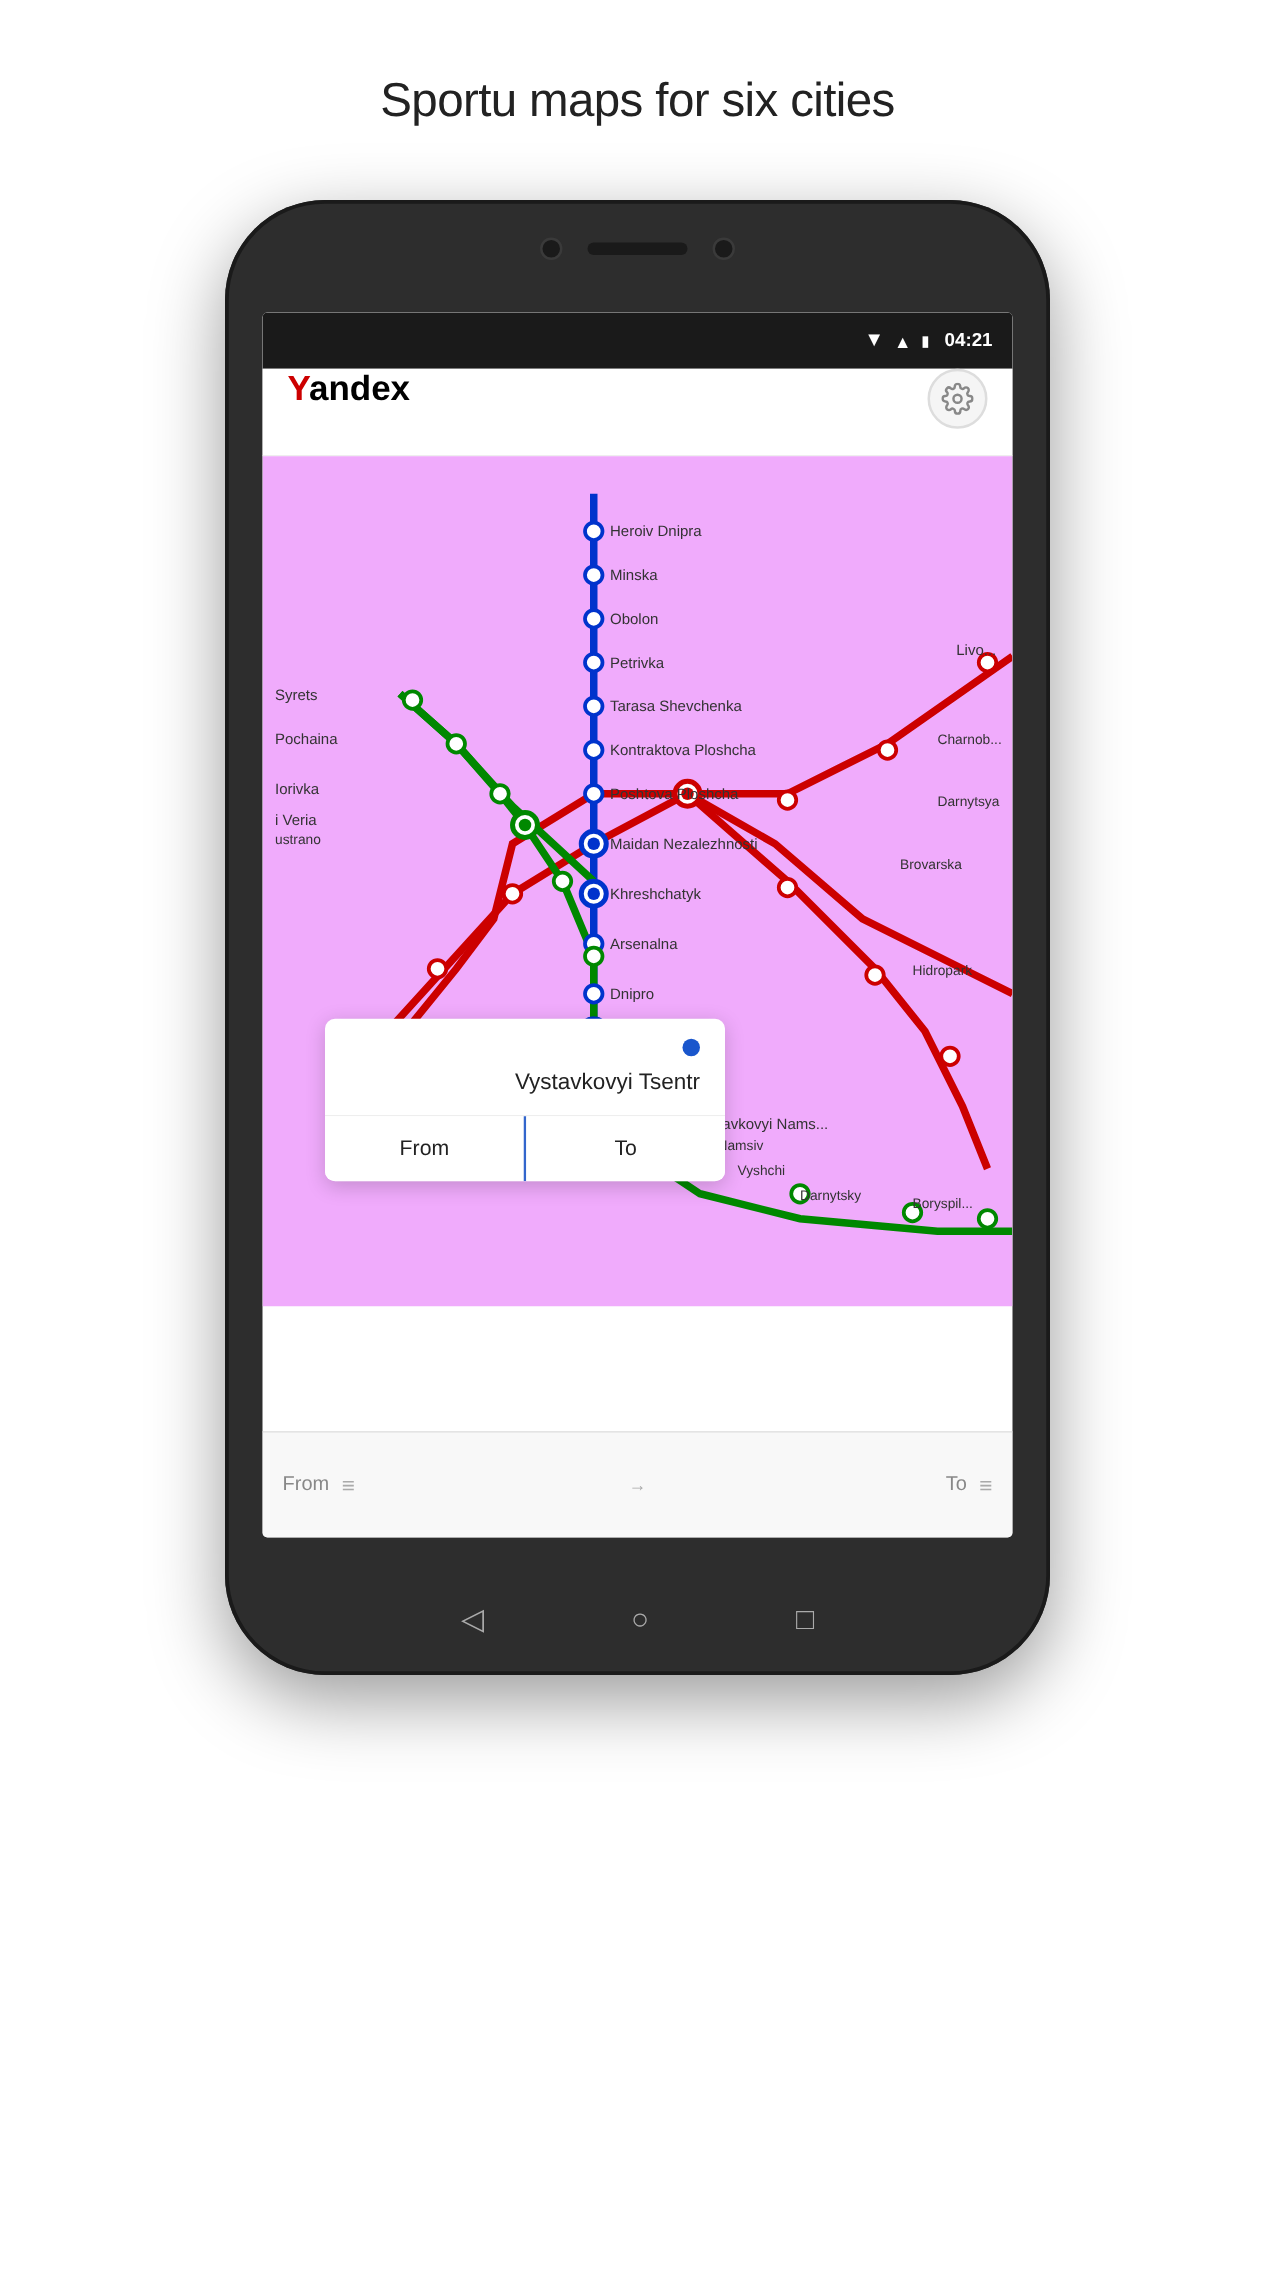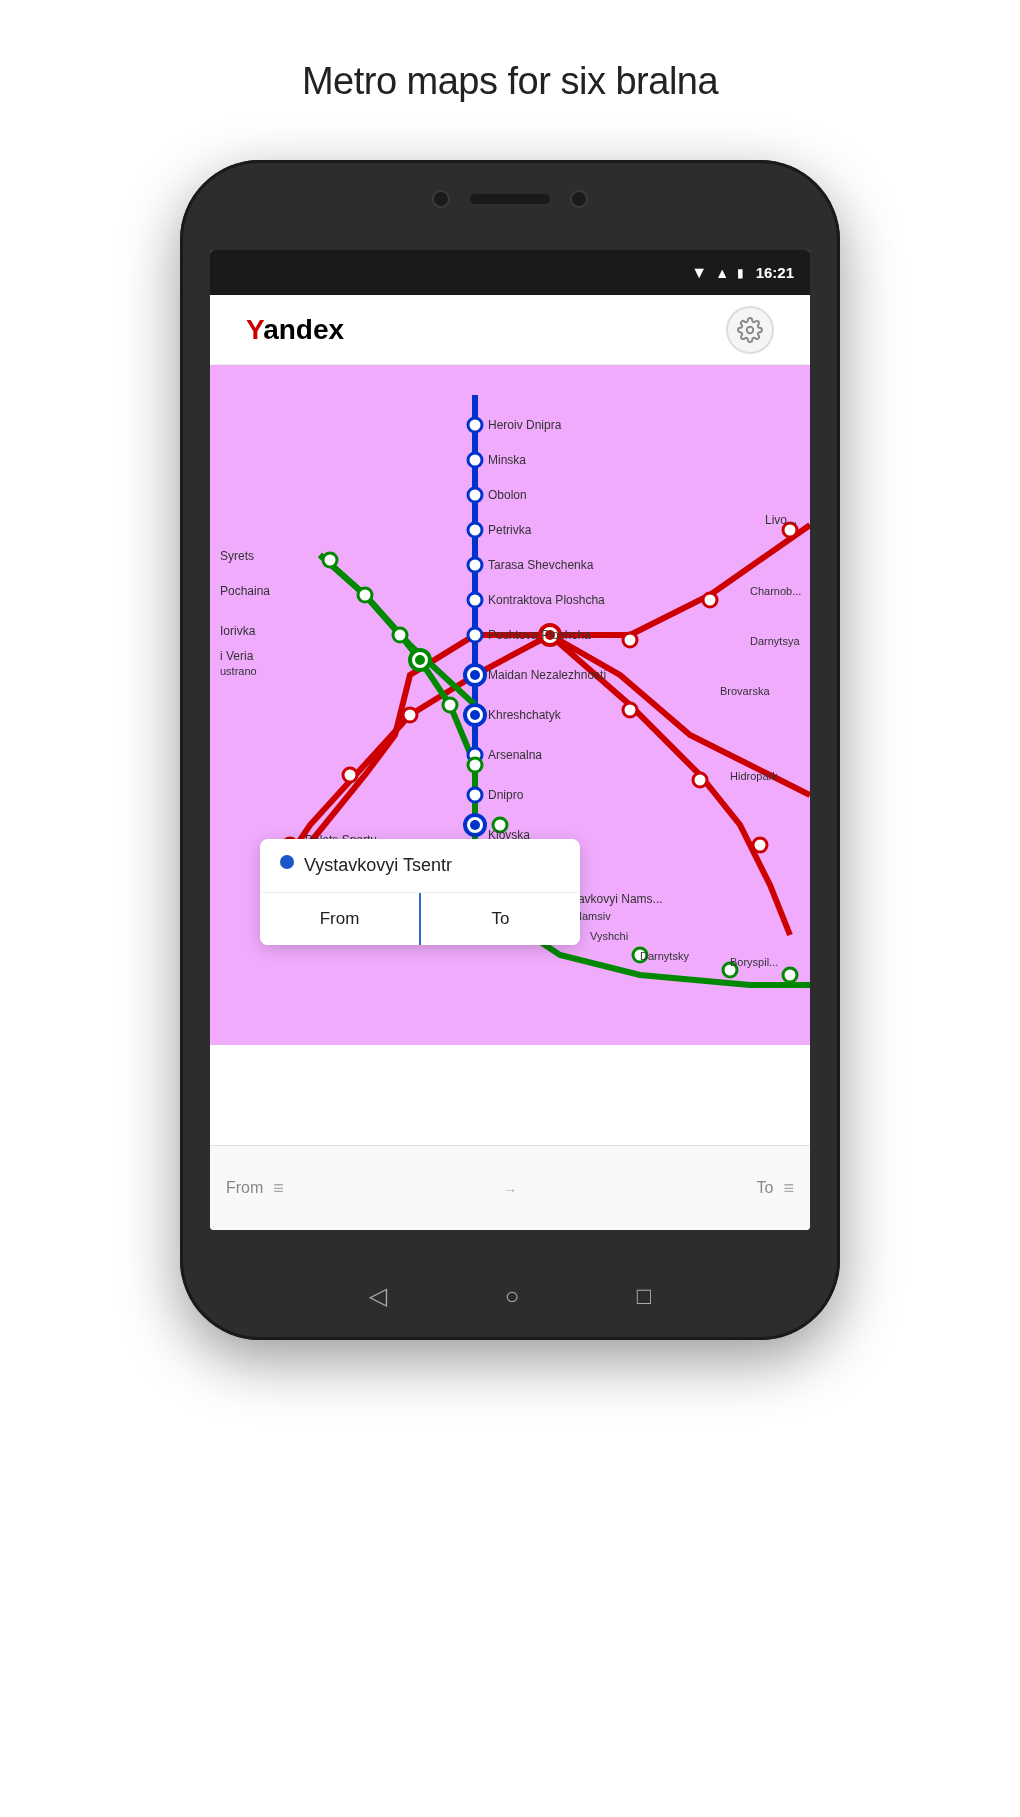--- a/index.html
+++ b/index.html
@@ -111,23 +111,22 @@
       font-weight: bold;
       margin-left: 4px;
     }
 
     
     .app-header {
       width: 100%;
       height: 70px;
       background: #ffffff;
       display: flex;
-      align-items: center;
       justify-content: space-between;
-      padding: 0 36px;
+      padding: 0 20px;
       border-bottom: 1px solid #eee;
     }
 
     .yandex-logo {
       font-size: 28px;
       font-weight: bold;
     }
     .yandex-logo .y-red {
       color: #cc0000;
     }
@@ -176,23 +175,24 @@
       left: 50px;
       background: white;
       border-radius: 8px;
       box-shadow: 0 4px 16px rgba(0,0,0,0.18);
       overflow: hidden;
       width: 320px;
     }
     .station-name-row {
       padding: 16px 20px;
       display: flex;
-      align-items: flex-start;
+      align-items: flex-end;
       gap: 10px;
       border-bottom: 1px solid #eee;
+      flex-direction: column;
     }
     .station-dot {
       width: 14px;
       height: 14px;
       background: #1a56cc;
       border-radius: 50%;
       flex-shrink: 0;
     }
     .station-name {
       font-size: 18px;
@@ -277,38 +277,38 @@
     .home-btn {
       color: #aaa;
       font-size: 24px;
       cursor: pointer;
     }
 
   </style>
 </head>
 <body>
 
-<div class="page-title">Metro maps for six bralna</div>
+<div class="page-title">Sportu maps for six cities</div>
 
 <div class="phone-wrapper">
   <div class="phone-shell">
 
     <div class="phone-top-bar">
       <div class="phone-camera"></div>
       <div class="phone-speaker"></div>
       <div class="phone-camera"></div>
     </div>
 
     <div class="phone-screen">
 
       <div class="status-bar">
         <span class="status-wifi">▼</span>
         <span class="status-signal">▲</span>
         <span class="status-battery">▮</span>
-        <span class="status-time">16:21</span>
+        <span class="status-time">04:21</span>
       </div>
 
       <div class="app-header">
         <div class="yandex-logo">
           <span class="y-red">Y</span><span class="andex">andex</span>
         </div>
         <div class="settings-btn">
           <svg viewBox="0 0 24 24" fill="none" stroke="#888" stroke-width="1.8">
             <circle cx="12" cy="12" r="3"></circle>
             <path d="M19.4 15a1.65 1.65 0 0 0 .33 1.82l.06.06a2 2 0 1 1-2.83 2.83l-.06-.06a1.65 1.65 0 0 0-1.82-.33 1.65 1.65 0 0 0-1 1.51V21a2 2 0 1 1-4 0v-.09A1.65 1.65 0 0 0 9 19.4a1.65 1.65 0 0 0-1.82.33l-.06.06a2 2 0 1 1-2.83-2.83l.06-.06A1.65 1.65 0 0 0 4.68 15a1.65 1.65 0 0 0-1.51-1H3a2 2 0 1 1 0-4h.09A1.65 1.65 0 0 0 4.6 9a1.65 1.65 0 0 0-.33-1.82l-.06-.06a2 2 0 1 1 2.83-2.83l.06.06A1.65 1.65 0 0 0 9 4.68a1.65 1.65 0 0 0 1-1.51V3a2 2 0 1 1 4 0v.09a1.65 1.65 0 0 0 1 1.51 1.65 1.65 0 0 0 1.82-.33l.06-.06a2 2 0 1 1 2.83 2.83l-.06.06A1.65 1.65 0 0 0 19.4 9a1.65 1.65 0 0 0 1.51 1H21a2 2 0 1 1 0 4h-.09a1.65 1.65 0 0 0-1.51 1z"></path>

